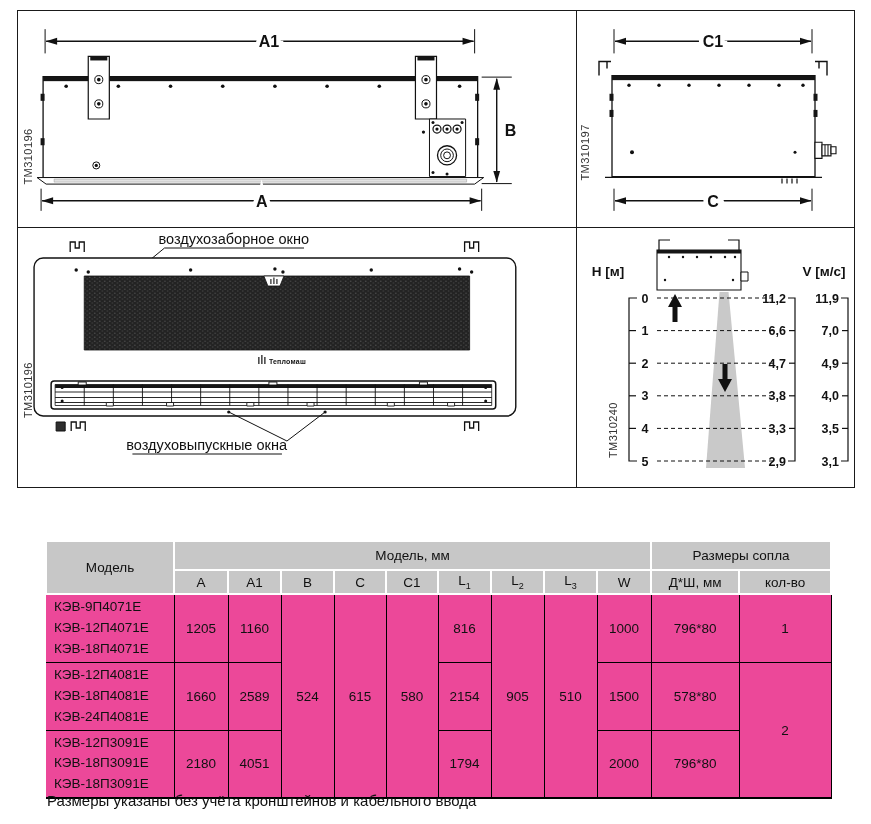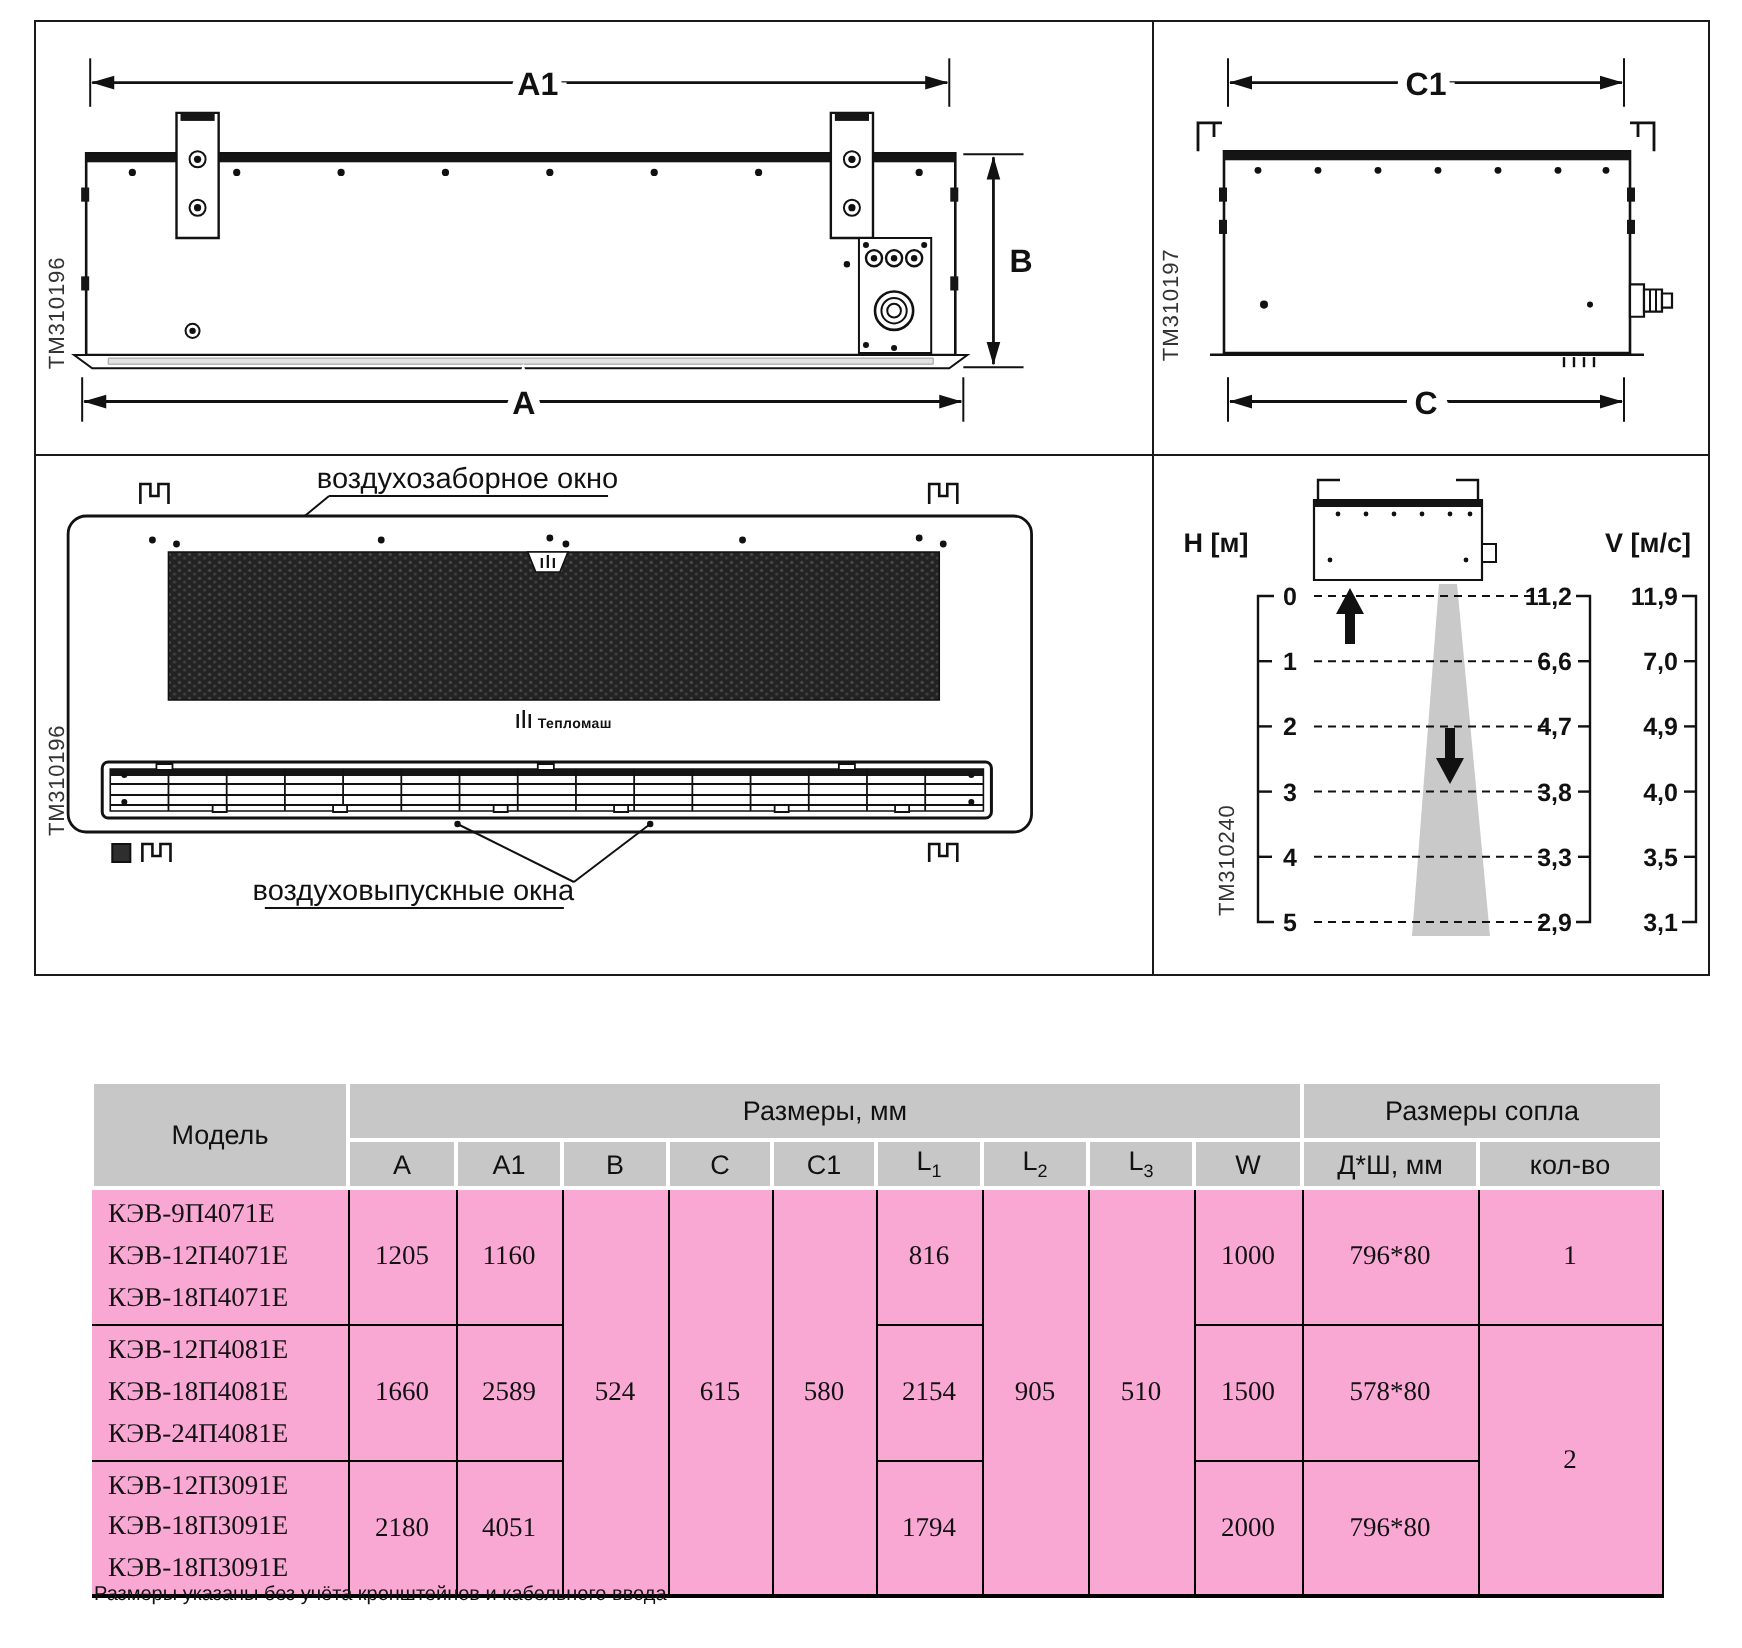--- a/index.html
+++ b/index.html
@@ -18,24 +18,24 @@
   svg .axlab{font-size:13.5px;font-weight:bold;}
   svg .tick{font-size:12.5px;font-weight:bold;}
   svg .brand{font-size:7px;font-weight:bold;letter-spacing:.2px;}
   svg line,svg path,svg rect,svg circle,svg polyline,svg polygon{vector-effect:non-scaling-stroke;}
 
   table.dim-table{position:absolute;left:45px;top:540px;width:785px;border-collapse:collapse;table-layout:fixed;font-size:13.5px;border-bottom:2.5px solid #000;}
   .dim-table thead th{background:#c7c7c7;border:2px solid #fff;font-weight:normal;padding:2px 2px;}
   .dim-table thead tr.h1 th{height:23px;}
   .dim-table thead tr.h2 th{height:18px;}
   .dim-table thead th sub{font-size:9px;}
-  .dim-table tbody td{border:1px solid #000;text-align:center;vertical-align:middle;padding:2px 2px;background:#f9a8d4;font-family:Liberation Serif, serif;}
+  .dim-table tbody td{border:1px solid #000;text-align:center;vertical-align:middle;padding:2px 2px;background:#ec4899;}
   .dim-table tbody tr{height:63px;}
   .dim-table tbody td.model{text-align:left;padding-left:8px;border-left:none;line-height:1.55;}
-  .footnote{position:absolute;left:47px;top:792px;font-size:10px;color:#111;}
+  .footnote{position:absolute;left:47px;top:792px;font-size:15px;color:#111;}
 </style>
 </head>
 <body>
 
 <div class="page">
 
   <div class="drawing-grid">
 
     <div class="panel p-tl">
       <svg viewBox="0 0 556 214" preserveAspectRatio="none">
@@ -369,21 +369,21 @@
         <col style="width:53px">
         <col style="width:53px">
       <col style="width:53px">
         <col style="width:54px">
         <col style="width:88px">
         <col style="width:92px">
     </colgroup>
     <thead>
       <tr class="h1">
         <th rowspan="2">Модель</th>
-        <th colspan="9">Размеры, мм</th>
+        <th colspan="9">Модель, мм</th>
         <th colspan="2">Размеры сопла</th>
       </tr>
       <tr class="h2">
         <th>A</th>
         <th>A1</th>
         <th>B</th>
         <th>C</th>
         <th>C1</th>
         <th><span>L</span><sub>1</sub></th>
         <th><span>L</span><sub>2</sub></th>

